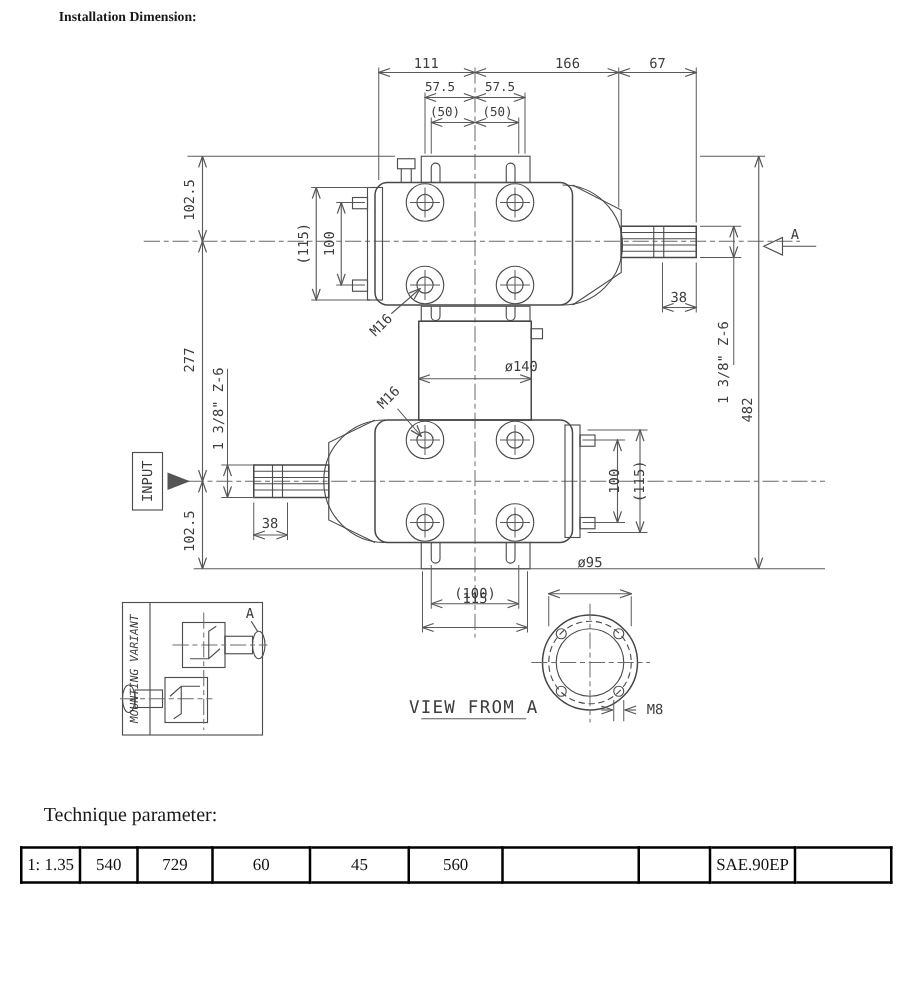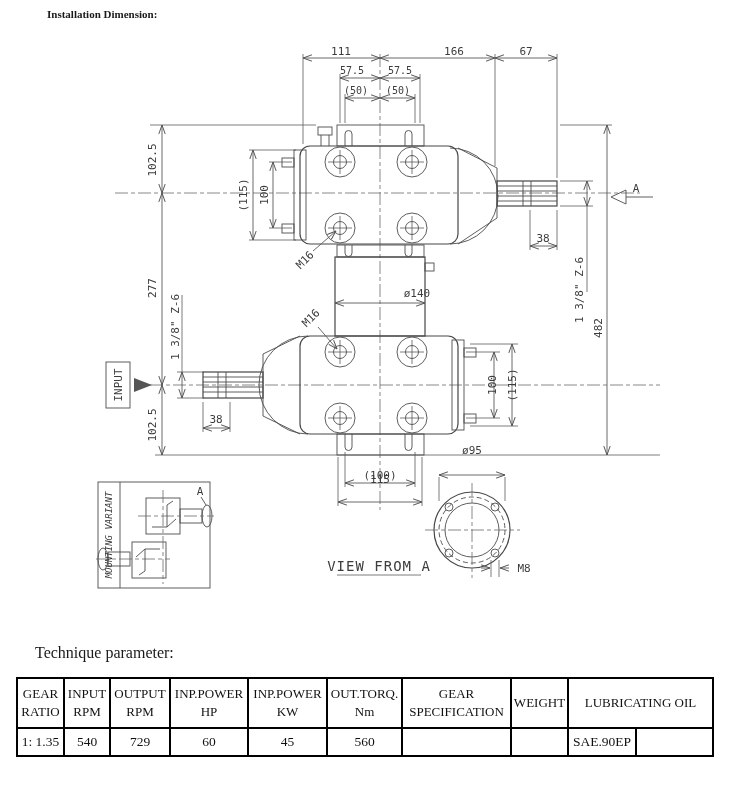--- a/index.html
+++ b/index.html
@@ -283,38 +283,20 @@
       <col style="width:60px">
       <col style="width:78px">
     <col style="width:79px">
       <col style="width:75px">
       <col style="width:109px">
       <col style="width:57px">
     <col style="width:68px">
       <col style="width:77px">
   </colgroup>
   <tbody>
-      <tr class="hdr">
-    <td>GEAR
-RATIO</td>
-    <td>INPUT
-RPM</td>
-    <td>OUTPUT
-RPM</td>
-    <td>INP.POWER
-HP</td>
-    <td>INP.POWER
-KW</td>
-    <td>OUT.TORQ.
-Nm</td>
-    <td>GEAR
-SPECIFICATION</td>
-    <td>WEIGHT</td>
-    <td colspan="2">LUBRICATING OIL</td>
-  </tr>
   <tr class="r2">
     <td>1: 1.35</td>
     <td>540</td>
     <td>729</td>
     <td>60</td>
     <td>45</td>
     <td>560</td>
     <td></td>
     <td></td>
     <td>SAE.90EP</td>

